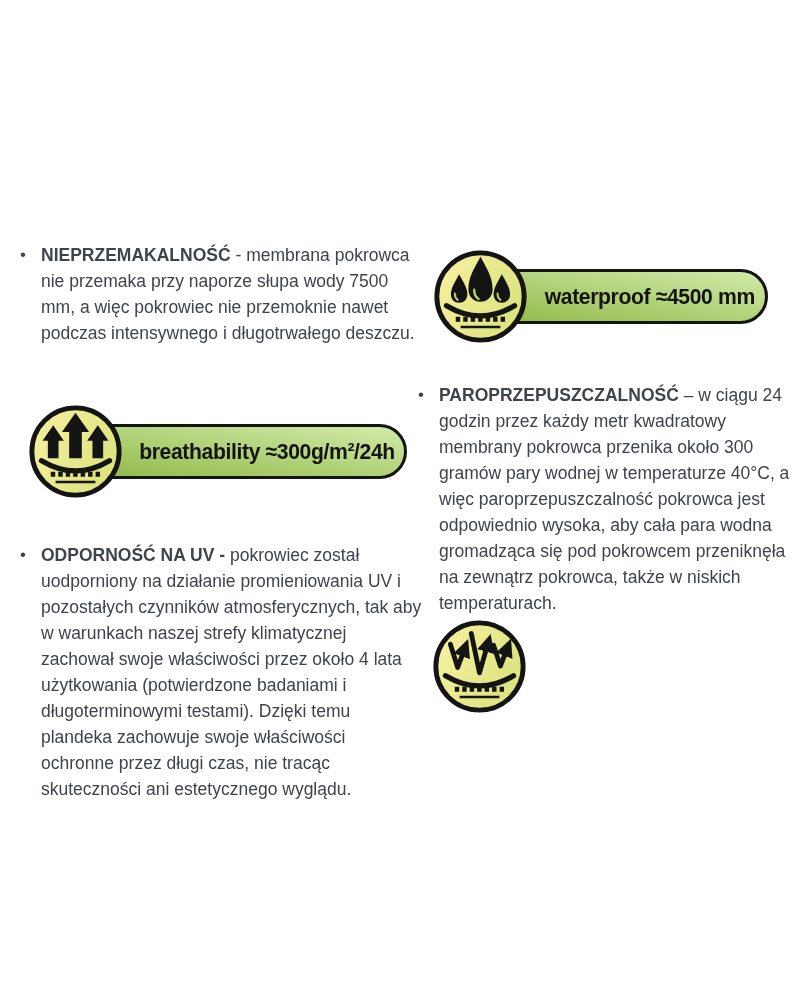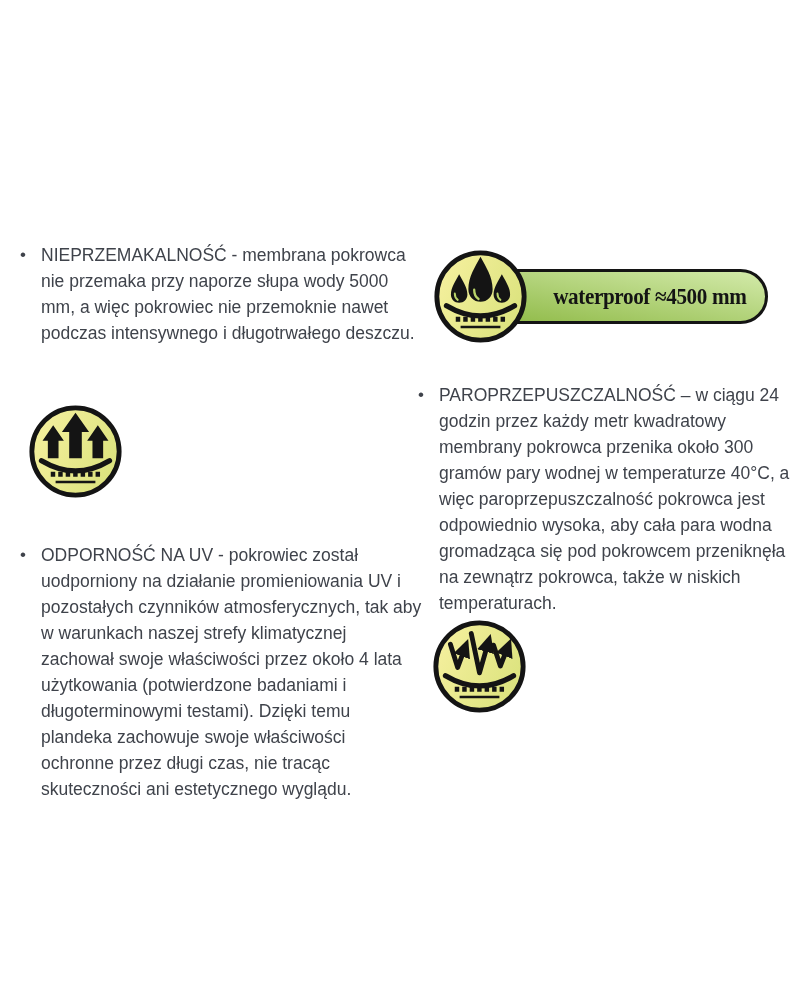--- a/index.html
+++ b/index.html
@@ -8,26 +8,26 @@
     width:800px; height:1000px;
     background:#ffffff;
     font-family:"Liberation Sans", sans-serif;
     color:var(--body-text,#3f434b);
     overflow:hidden;
   }
   
   .bullet { position:absolute; display:flex; }
   .marker { flex:0 0 21px; width:21px; font-size:17px; line-height:26px; }
   .btext  { margin:0; font-size:17.5px; line-height:26px; }
-  .btext strong { font-weight:400; }
+  .btext strong { font-weight:700; }
   .b1 { left:20px;  top:242px; width:402px; }
   .b2 { left:418px; top:382px; width:382px; }
   .b3 { left:20px;  top:542px; width:402px; }
   
-  .badge { position:absolute;font-family:Liberation Serif, serif; }
+  .badge { position:absolute; }
   .badge-waterproof    { left:432px; top:248px; width:336px; height:97px; }
   .badge-breathability { left:27px;  top:403px; width:380px; height:97px; }
   .badge-uv            { left:431px; top:618px; width:335px; height:97px; }
   .pill {
     position:absolute; left:48px; right:0; top:21px; height:55px;
     box-sizing:border-box;
     border:3.5px solid var(--outline,#141414);
     border-radius:0 29px 29px 0;
     background:linear-gradient(to top right, var(--pill-dark,#8fba47), var(--pill-light,#d3eaaa));
     display:flex; align-items:center; justify-content:center;
@@ -43,21 +43,21 @@
   }
   .circle-icon { position:absolute; left:0; top:0; z-index:2; }
 </style>
 </head>
 <body>
 
 <div class="page" style="--body-text: #3f434b; --outline: #141414; --badge-text: #141414; --pill-dark: #8fba47; --pill-light: #d3eaaa;">
 
   <div class="bullet b1">
     <span class="marker">•</span>
-    <p class="btext"><strong>NIEPRZEMAKALNOŚĆ</strong><span> - </span><span>membrana pokrowca nie przemaka przy naporze słupa wody 5000 mm, a więc pokrowiec nie przemoknie nawet podczas intensywnego i długotrwałego deszczu.</span></p>
+    <p class="btext"><strong>NIEPRZEMAKALNOŚĆ</strong><span> - </span><span>membrana pokrowca nie przemaka przy naporze słupa wody 7500 mm, a więc pokrowiec nie przemoknie nawet podczas intensywnego i długotrwałego deszczu.</span></p>
   </div>
 
   <div class="badge badge-waterproof">
     <div class="pill">
       <span class="pill-label">waterproof ≈4500 mm</span>
     </div>
     <svg class="circle-icon" width="97" height="97" viewBox="0 0 100 100">
       <defs>
         <linearGradient id="wg" x1="0" y1="0.25" x2="1" y2="0.75">
           <stop offset="0" stop-color="#f5f09e"></stop>
@@ -71,20 +71,23 @@
       <path d="M43.5 43 C43.5 48 45.5 51 48 52.5" stroke="#b9d469" stroke-width="2.4" fill="none" stroke-linecap="round"></path>
       <path d="M23.5 47 C23.5 50.5 25 52.5 26.5 53.5" stroke="#b9d469" stroke-width="2" fill="none" stroke-linecap="round"></path>
       <path d="M67.5 47 C67.5 50.5 69 52.5 70.5 53.5" stroke="#b9d469" stroke-width="2" fill="none" stroke-linecap="round"></path>
       <path d="M15 59.5 Q50 80.5 85 59.5" fill="none" stroke="#141414" stroke-width="5.5" stroke-linecap="round"></path>
       <line x1="24.5" y1="73.5" x2="76" y2="73.5" stroke="#141414" stroke-width="5" stroke-dasharray="4.6 3.1"></line>
       <line x1="29.5" y1="81.5" x2="70.5" y2="81.5" stroke="#141414" stroke-width="2.6"></line>
     </svg>
   </div>
 
   <div class="badge badge-breathability">
+    <div class="pill">
+      <span class="pill-label">breathability ≈300g/m²/24h</span>
+    </div>
     <svg class="circle-icon" width="97" height="97" viewBox="0 0 100 100">
       <defs>
         <linearGradient id="bg" x1="0" y1="0.25" x2="1" y2="0.75">
           <stop offset="0" stop-color="#f5f09e"></stop>
             <stop offset="1" stop-color="#dae27c"></stop>
         </linearGradient>
       </defs>
       <circle cx="50" cy="50" r="45" fill="url(#bg)" stroke="#141414" stroke-width="5"></circle>
       <polygon points="50,10 64,30 56.5,30 56.5,57 43.5,57 43.5,30 36,30" fill="#141414"></polygon>
       <polygon points="27,23 38,39 32.5,39 32.5,57 21.5,57 21.5,39 16,39" fill="#141414"></polygon>

